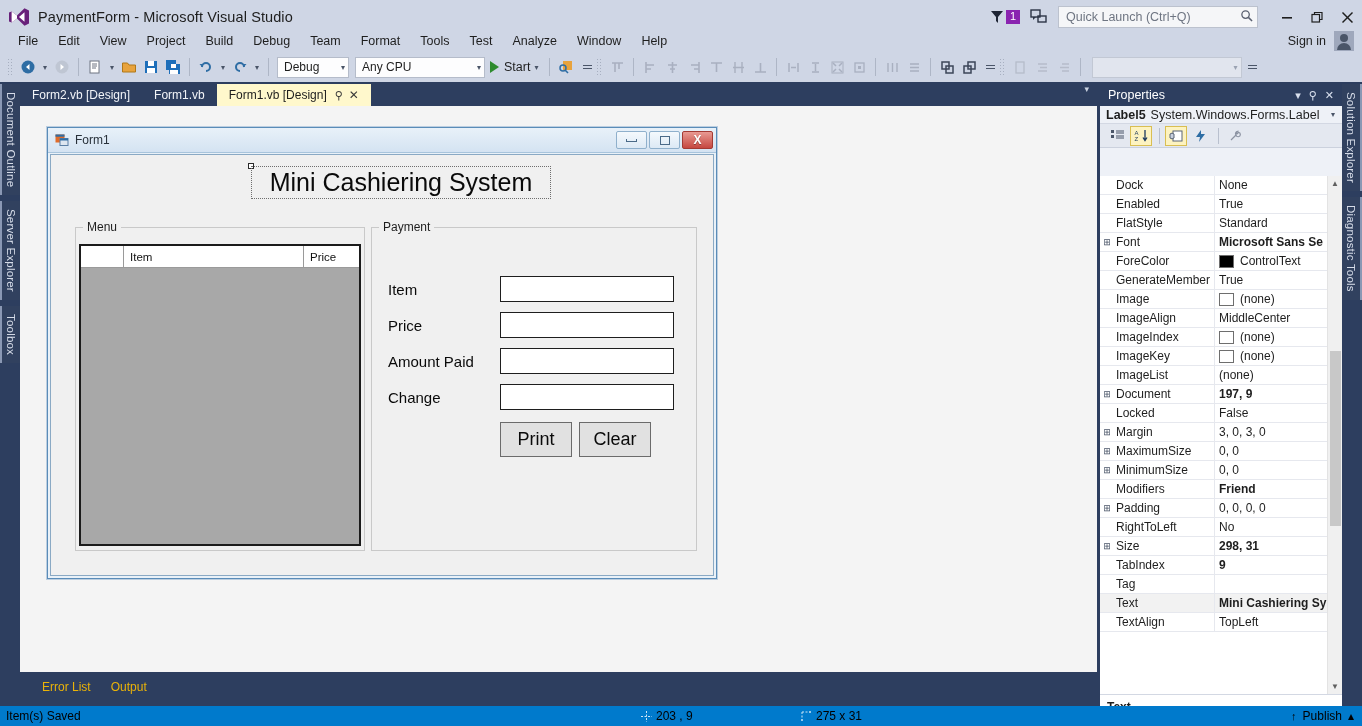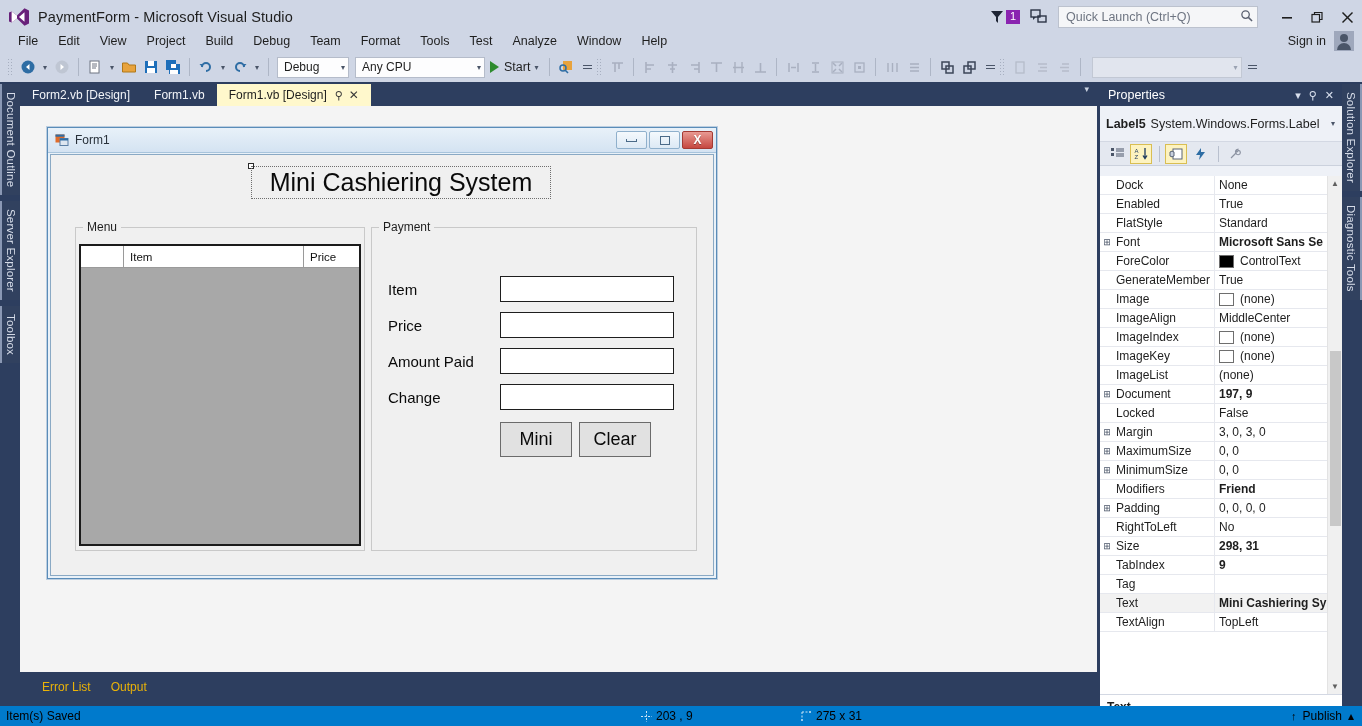--- a/index.html
+++ b/index.html
@@ -175,21 +175,21 @@
   .props {
     position:absolute; left:1100px; top:84px; width:242px; height:596px; background:#EEF1F7;
   }
   .props-head {
     height:22px; background:#2D3E5F; display:flex; align-items:center; padding:0 4px 0 8px;
   }
   .props-head .ph-title { font-size:12.5px; color:#FFFFFF; }
   .ph-actions { margin-left:auto; display:flex; align-items:center; gap:8px; padding-right:4px; }
   .ph-actions span { color:#D9E0EE; font-size:11px; }
   .props-sel {
-    height:36px; background:#EEF1F7; display:flex; align-items:center; padding:0 4px 0 6px;
+    height:18px; background:#EEF1F7; display:flex; align-items:center; padding:0 4px 0 6px;
     border-bottom:1px solid #D3D8E3;
   }
   .props-sel .ps-name { font-size:12.5px; font-weight:bold; color:#1E1E1E; margin-right:5px; }
   .props-sel .ps-type { font-size:12.5px; color:#1E1E1E; }
   .props-sel .ps-arrow { margin-left:auto; font-size:8px; color:#4A5568; padding-right:3px;}
   .props-tools {
     height:24px; background:#E4E8F0; display:flex; align-items:center; padding-left:6px;
     border-bottom:1px solid #CBD1DD;
   }
   .ptool { width:22px;height:20px;display:flex;align-items:center;justify-content:center;margin-right:2px;}
@@ -601,21 +601,21 @@
           <div class="fld-row" style="left:16px; top:120px; width:296px;">
             <span class="fld-label" style="width:112px;">Amount Paid</span>
             <span class="fld-input"></span>
           </div>
           <div class="fld-row" style="left:16px; top:156px; width:296px;">
             <span class="fld-label" style="width:112px;">Change</span>
             <span class="fld-input"></span>
           </div>
 
           <div class="btn-win" style="position:absolute; left:128px; top:194px; width:72px;">
-            <span>Mini</span>
+            <span>Print</span>
           </div>
           <div class="btn-win" style="position:absolute; left:207px; top:194px; width:72px;">
             <span>Clear</span>
           </div>
         </div>
 
       </div>
     </div>
   </div>
 

